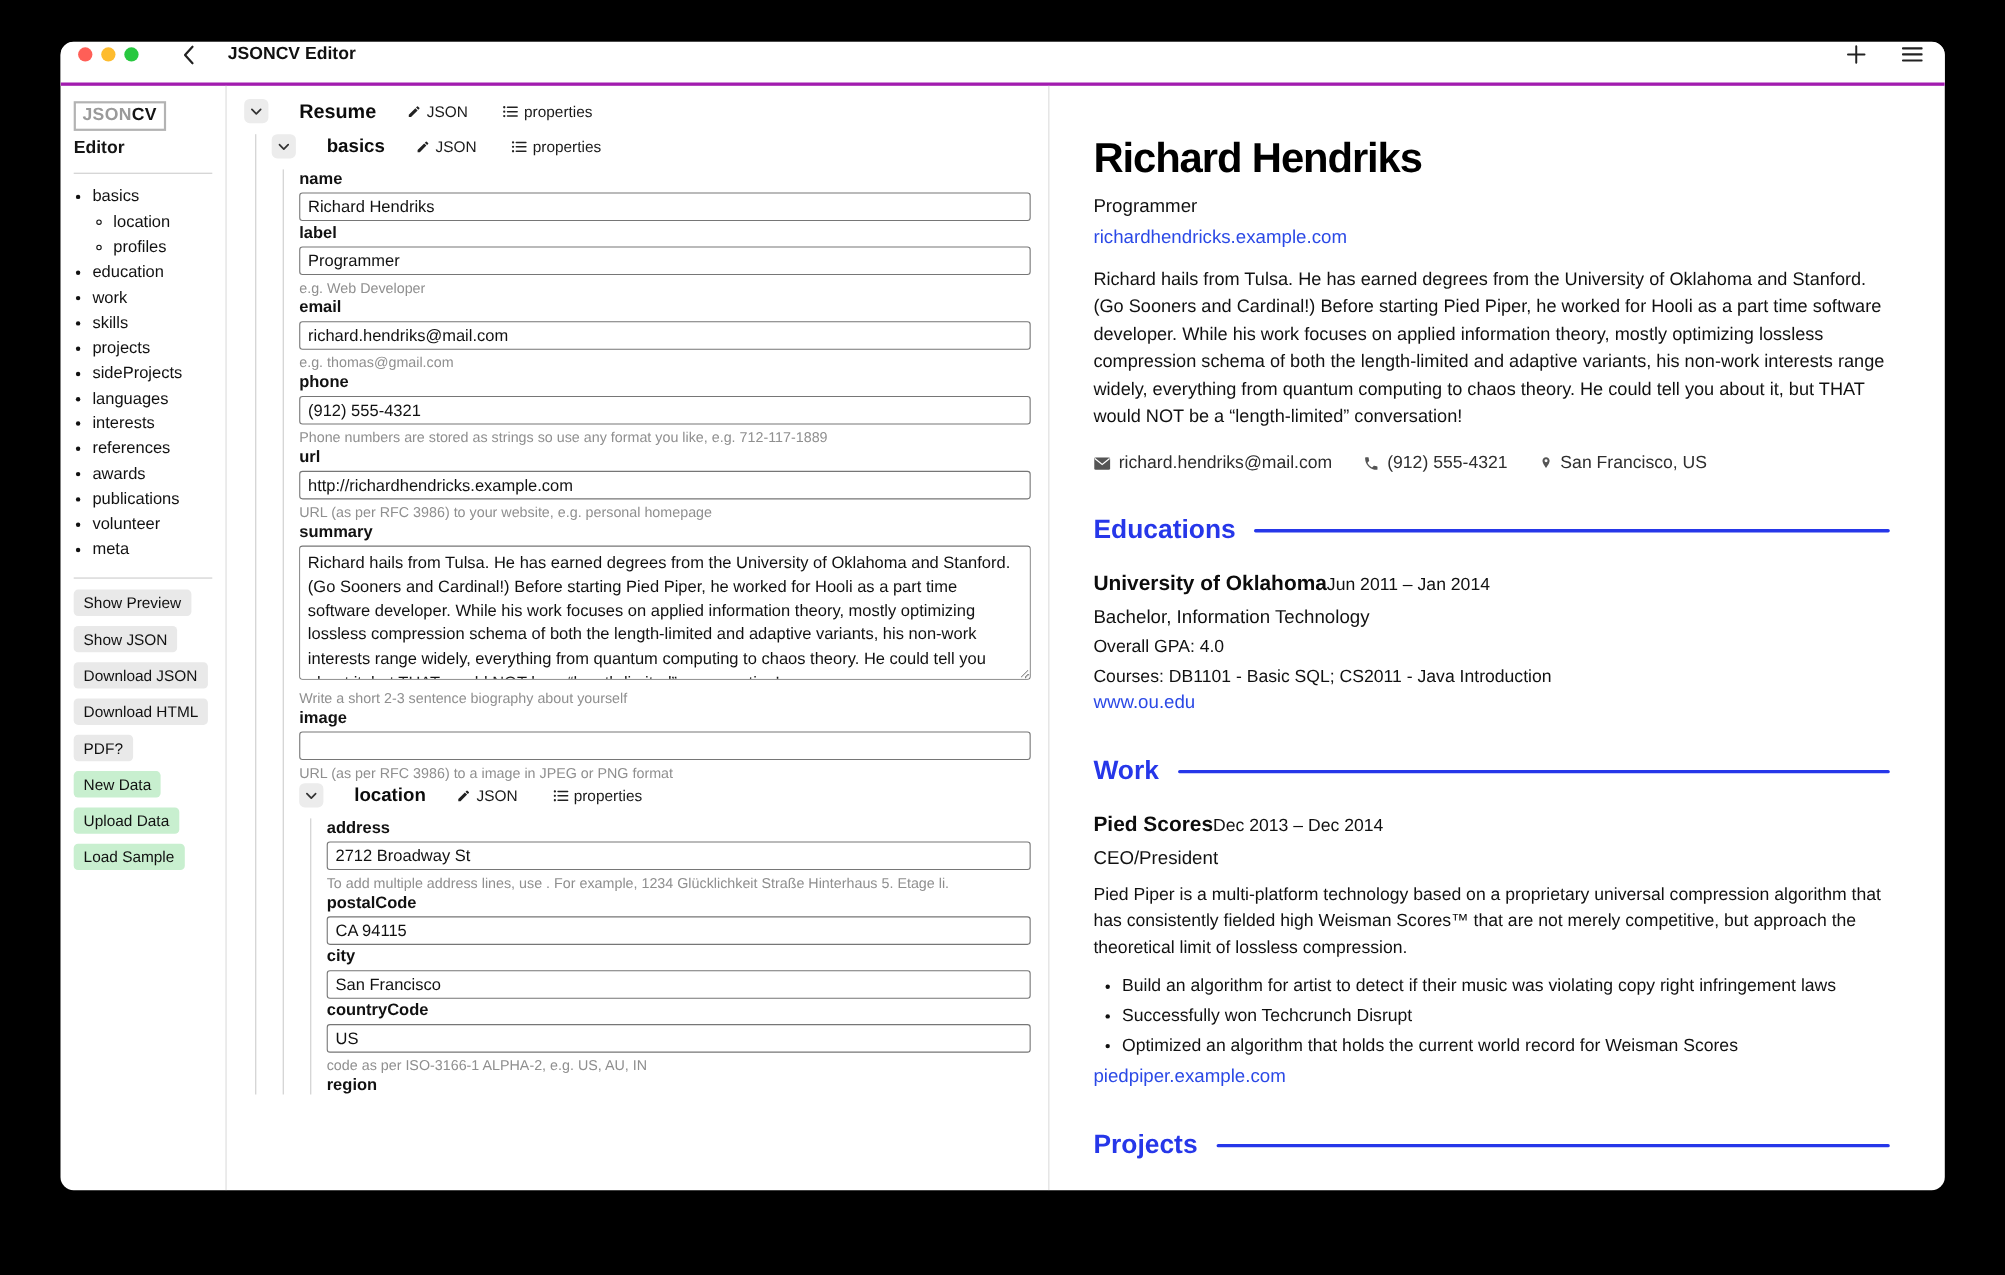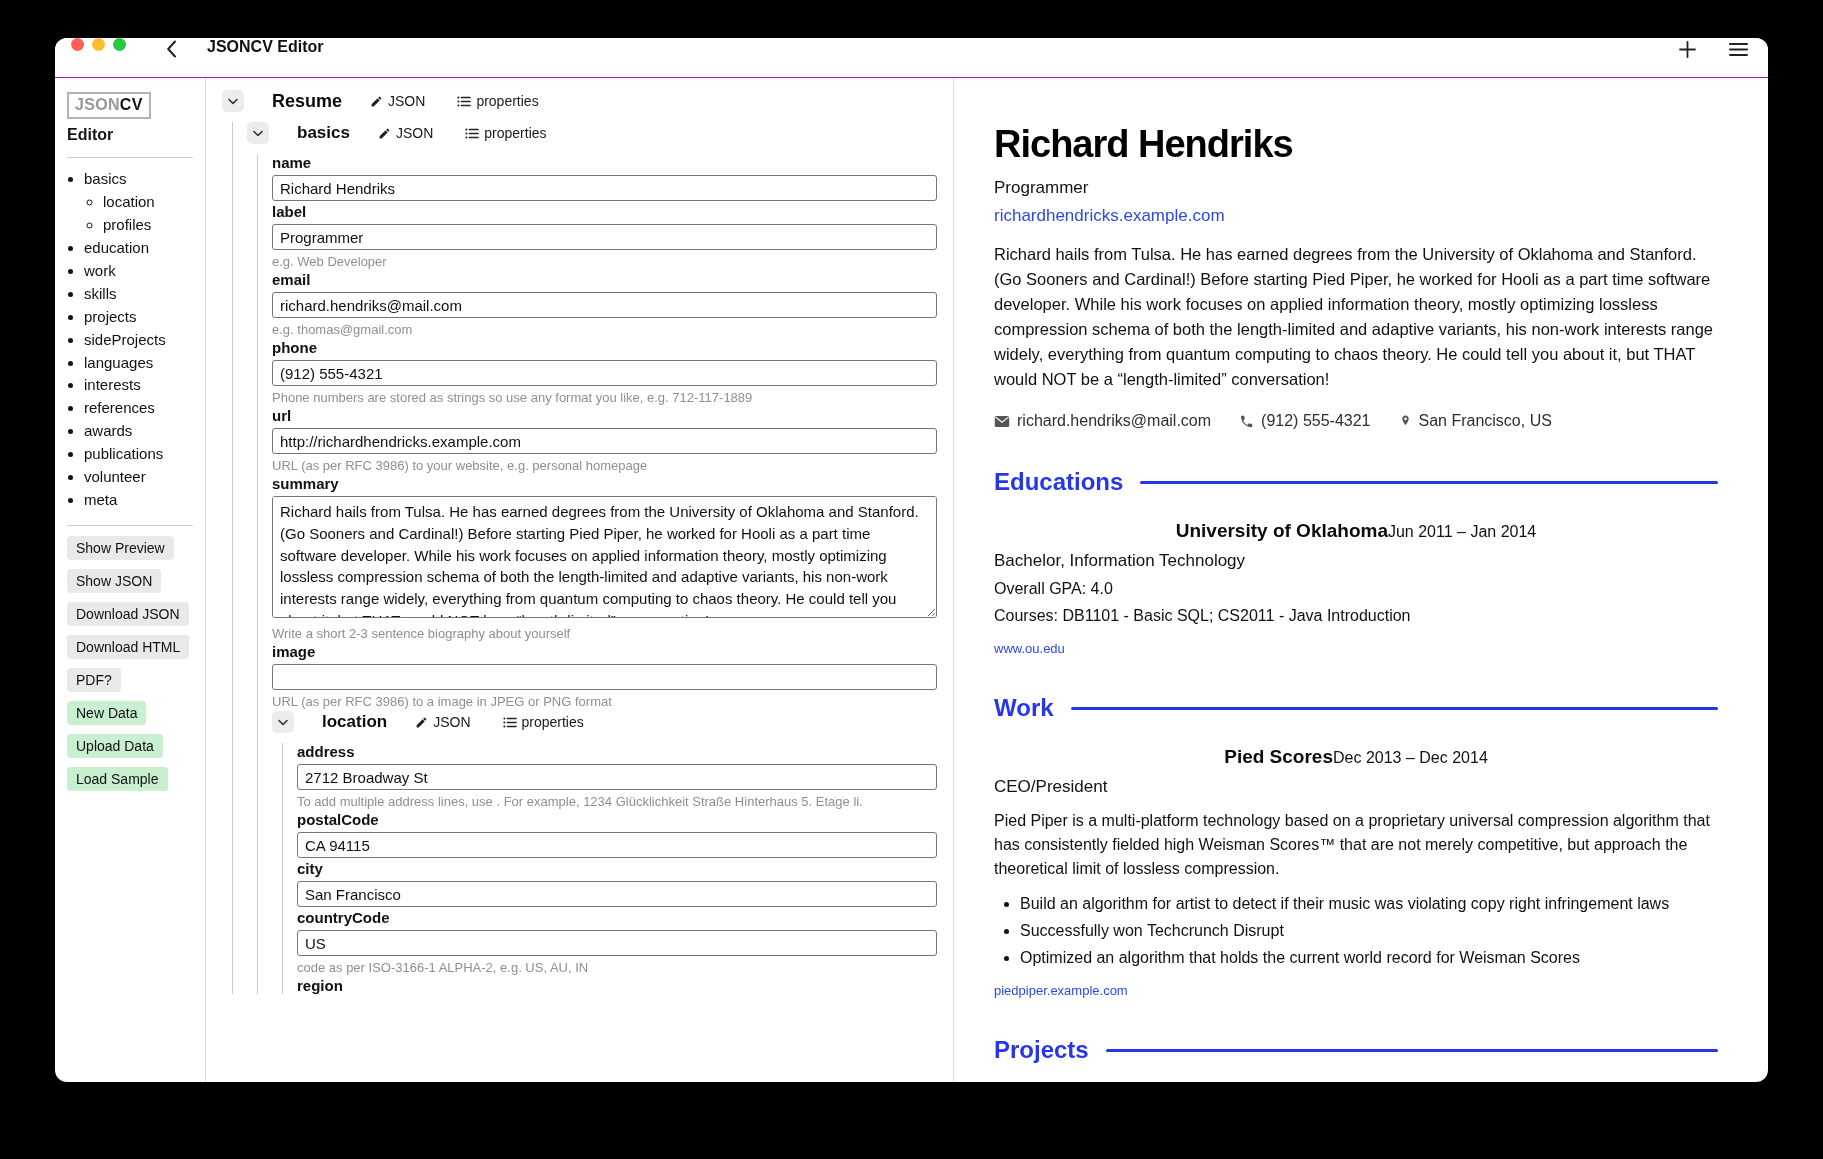--- a/index.html
+++ b/index.html
@@ -6,21 +6,21 @@
   html,body { margin:0; padding:0; }
   body {
     width:1823px; height:1159px; background:#000; overflow:hidden; position:relative;
     font-family:"Liberation Sans","DejaVu Sans",sans-serif; -webkit-font-smoothing:antialiased;
   }
   .window {
     position:absolute; left:55px; top:38px; width:1713px; height:1044px;
     background:#fff; border-radius:12px; overflow:hidden; display:flex; flex-direction:column;
   }
   
-  .titlebar { height:40px; flex:0 0 40px; display:flex; align-items:flex-start; padding:0 18px 14px 16px; border-bottom:1px solid #a21caf; background:#fff; }
+  .titlebar { height:40px; flex:0 0 40px; display:flex; align-items:center; padding:0 18px 14px 16px; border-bottom:3px solid #a21caf; background:#fff; }
   .lights { display:flex; gap:8px; align-items:center; }
   .light { width:13px; height:13px; border-radius:50%; display:inline-block; cursor:default; }
   .light.red { background:#ff5f57; }
   .light.yellow { background:#febc2e; }
   .light.green { background:#28c840; }
   .back-btn { background:none; border:none; margin-left:36px; padding:2px 4px; display:flex; align-items:center; cursor:pointer; }
   .win-title { margin-left:26px; font-size:16px; font-weight:600; color:#111; }
   .tb-right { margin-left:auto; display:flex; align-items:center; gap:28px; }
   .tb-right button { background:none; border:none; padding:2px; display:flex; align-items:center; cursor:pointer; }
   
@@ -59,29 +59,29 @@
   .preview { width:814px; flex:0 0 814px; padding:46px 50px 0 40px; overflow:hidden; }
   .p-name { font-size:38px; font-weight:700; letter-spacing:-1px; color:#000; line-height:1.1; }
   .p-label { font-size:17px; color:#111; margin-top:12px; }
   .p-link { color:#2b49e6; font-size:17px; margin-top:8px; display:block; text-decoration:none; width:fit-content; cursor:pointer; }
   .p-summary { font-size:16.5px; line-height:1.52; color:#111; margin-top:16px; }
   .contact-row { display:flex; align-items:center; gap:28px; margin-top:20px; font-size:16px; color:#2e2e2e; }
   .c-item { display:inline-flex; align-items:center; gap:7px; }
   .p-sec-head { display:flex; align-items:center; margin-top:38px; }
   .p-sec-title { font-size:24px; font-weight:700; color:#2637e9; }
   .p-sec-line { flex:1; height:3px; background:#2637e9; margin-left:17px; border-radius:2px; }
-  .entry-head { display:flex; justify-content:center; align-items:baseline; margin-top:24px; }
+  .entry-head { display:flex; justify-content:flex-start; align-items:baseline; margin-top:24px; }
   .entry-title { font-size:19px; font-weight:700; color:#0c0c0c; }
   .entry-dates { font-size:16px; color:#111; }
   .entry-sub { font-size:17px; color:#111; margin-top:9px; }
   .entry-line { font-size:16px; color:#111; margin-top:9px; }
   .entry-para { font-size:16px; line-height:1.5; color:#111; margin-top:12px; }
   ul.hl { margin:14px 0 0 0; padding-left:26px; font-size:16px; color:#111; }
   ul.hl li { margin-bottom:9px; }
-  .p-link.sm { font-size:13px; margin-top:16px; }
+  .p-link.sm { font-size:17px; margin-top:4px; }
   svg { display:block; }
 </style>
 </head>
 <body>
 
 <div class="window">
 
   <div class="titlebar">
     <div class="lights">
       <span class="light red"></span>

